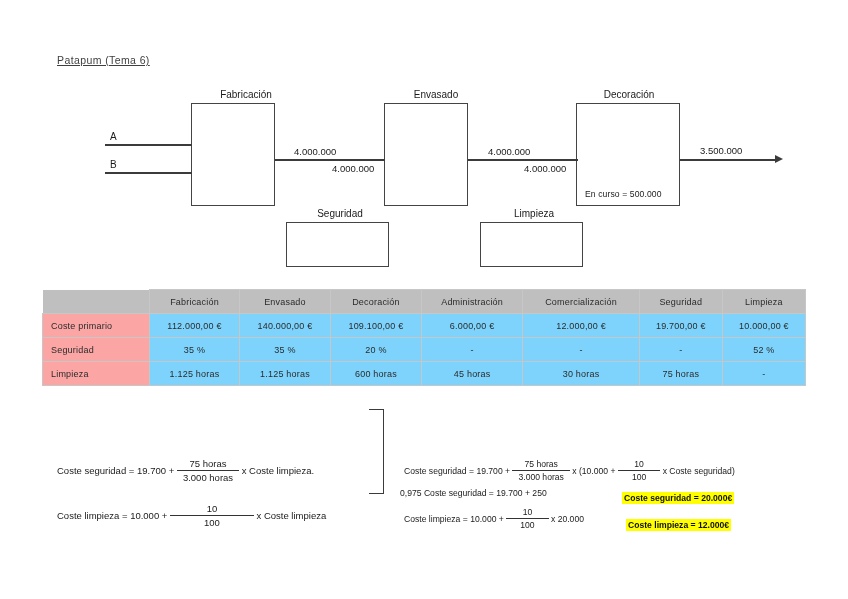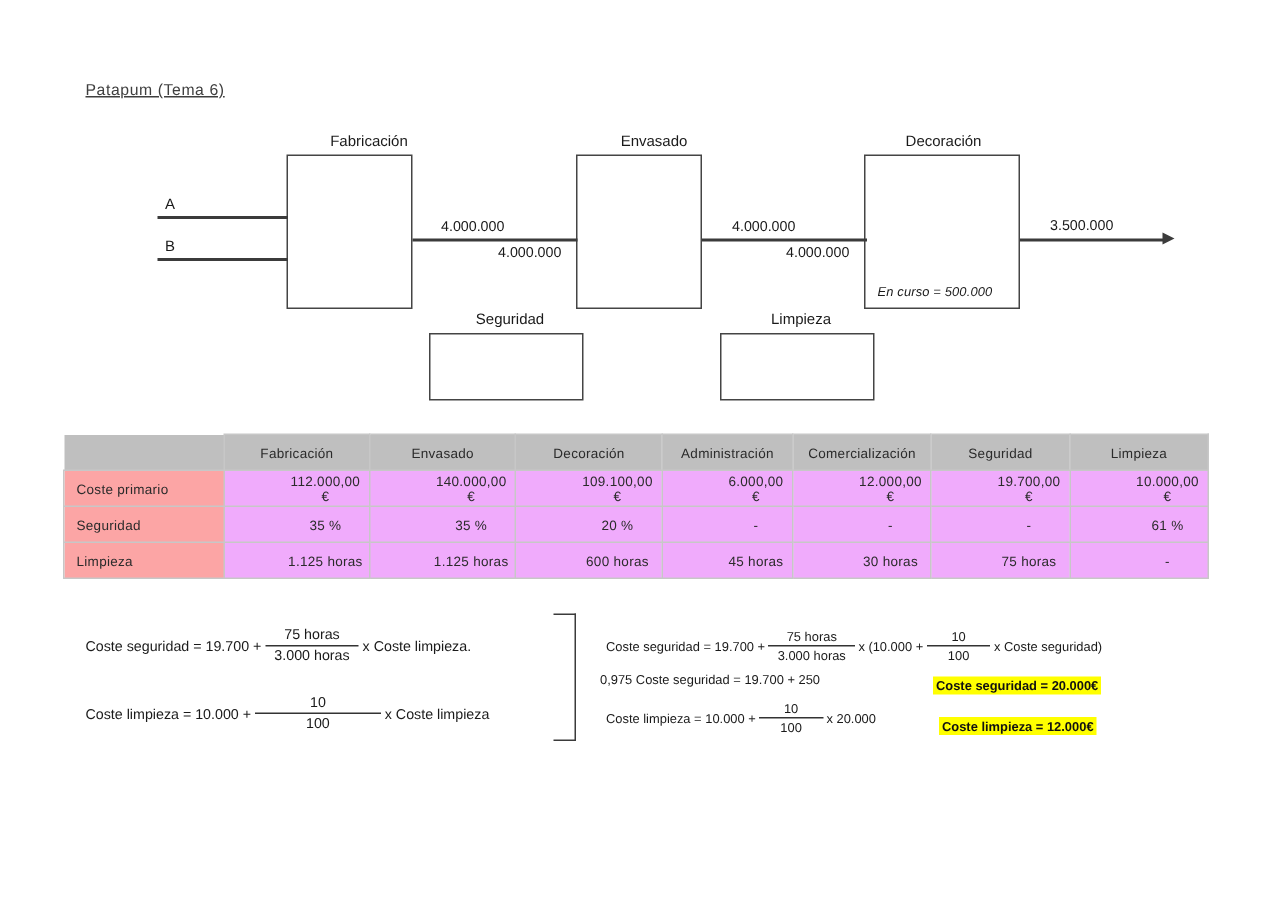--- a/index.html
+++ b/index.html
@@ -110,35 +110,35 @@
     border-left: none;
     border-top: none;
   }
   #cost-table tbody th.rowlab {
     background: #fca5a5;
     text-align: left;
     padding-left: 8px;
     width: 96px;
   }
   #cost-table tbody td {
-    background: #f0abfc;
-    padding-left: 40px;
+    background: #7dd3fc;
   }
 
   
   #formulas {
     position: absolute;
     left: 0;
     top: 398px;
     width: 848px;
     height: 110px;
   }
   .fz {
     position: absolute;
     white-space: nowrap;
+    margin-top: 40px;
   }
   .frac {
     display: inline-block;
     vertical-align: middle;
     text-align: center;
     position: relative;
     top: -1px;
   }
   .frac .num { display: block; padding: 0 6px 1px 6px; }
   .frac .den { display: block; padding: 1px 6px 0 6px; border-top: 1.3px solid #333; }
@@ -168,21 +168,21 @@
   <div id="diagram">
 
     <div class="proc-label" style="left:191px; top:89px; width:110px;">Fabricación</div>
     <div class="proc-box" style="left:191px; top:103px; width:84px; height:103px;"></div>
 
     <div class="proc-label" style="left:381px; top:89px; width:110px;">Envasado</div>
     <div class="proc-box" style="left:384px; top:103px; width:84px; height:103px;"></div>
 
     <div class="proc-label" style="left:574px; top:89px; width:110px;">Decoración</div>
     <div class="proc-box" style="left:576px; top:103px; width:104px; height:103px;"></div>
-    <div class="encurso" style="left:585px; top:189px;font-style:italic;">En curso = 500.000</div>
+    <div class="encurso" style="left:585px; top:189px;">En curso = 500.000</div>
 
     <div class="proc-label" style="left:285px; top:208px; width:110px;">Seguridad</div>
     <div class="proc-box" style="left:286px; top:222px; width:103px; height:45px;"></div>
 
     <div class="proc-label" style="left:479px; top:208px; width:110px;">Limpieza</div>
     <div class="proc-box" style="left:480px; top:222px; width:103px; height:45px;"></div>
 
     <div class="node-letter" style="left:110px; top:131px;">A</div>
     <div class="flow-line" style="left:105px; top:144px; width:87px;"></div>
 
@@ -227,21 +227,21 @@
         <td>10.000,00 €</td>
       </tr>
       <tr>
         <th class="rowlab">Seguridad</th>
         <td>35 %</td>
         <td>35 %</td>
         <td>20 %</td>
         <td>-</td>
         <td>-</td>
         <td>-</td>
-        <td>61 %</td>
+        <td>52 %</td>
       </tr>
       <tr>
         <th class="rowlab">Limpieza</th>
         <td>1.125 horas</td>
         <td>1.125 horas</td>
         <td>600 horas</td>
         <td>45 horas</td>
         <td>30 horas</td>
         <td>75 horas</td>
         <td>-</td>

